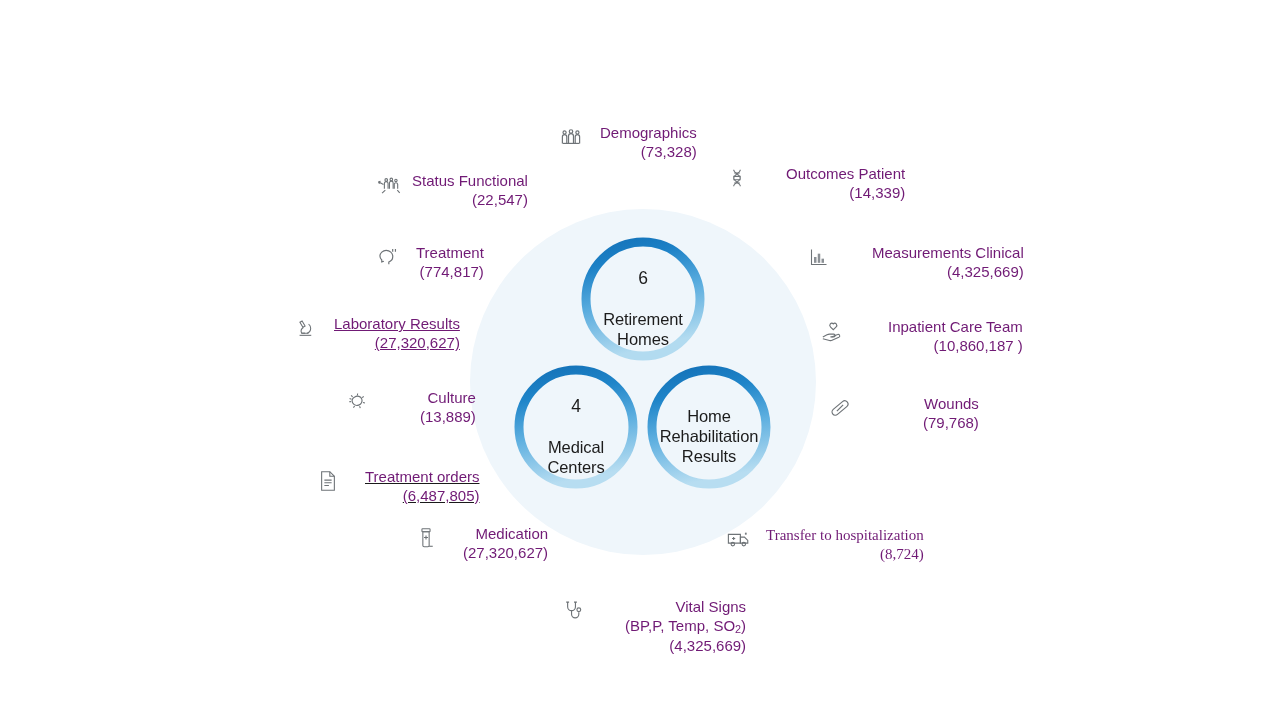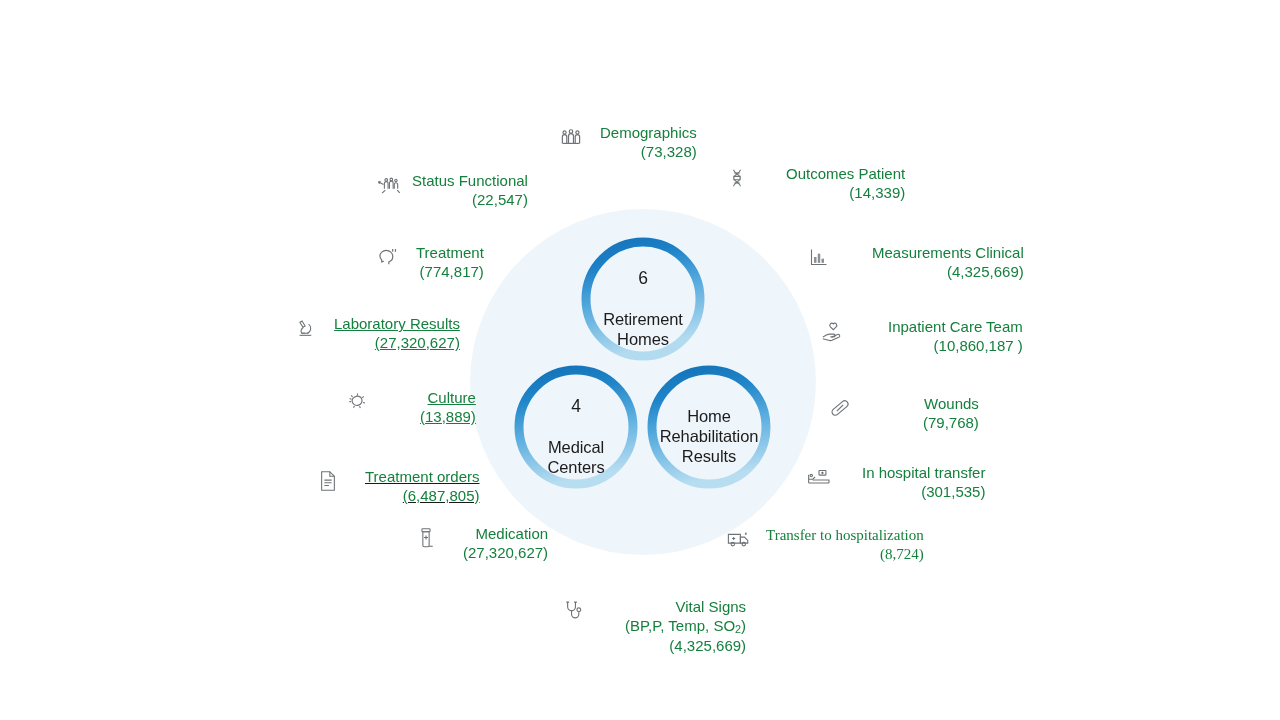--- a/index.html
+++ b/index.html
@@ -71,21 +71,21 @@
     display: flex;
     align-items: center;
     justify-content: center;
   }
   .node .icon svg {
     display: block;
   }
   .node .txt {
     font-size: 15px;
     line-height: 1.26;
-    color: #15803d;
+    color: #701a75;
     white-space: nowrap;
   }
   .node.right-text .txt { text-align: right; }
 
   .node .title { display: block; }
   .node .count { display: block; }
   .node .sub { display: block; }
 
   sub {
     font-size: 0.72em;
@@ -265,42 +265,26 @@
     </span>
   </div>
 
   <div class="node right-text" style="left:344px; top:389px;">
     <span class="icon">
       <svg width="22" height="22" viewBox="0 0 24 24" fill="none" stroke="#6e7377" stroke-width="1.2">
         <path d="M9.5 6.5c3-1.8 6.6-.6 7.7 2.3 1 2.6-.6 5.6-3.4 6.6-2.6.9-5.5-.2-6.6-2.5-1-2.2-.2-5 2.3-6.4z"></path>
         <path d="M7.2 6.4 5.6 4.8M12.4 4.9l.3-2.2M17.4 7.2l2-1.2M18.5 12.6l2.2.4M14.8 16.6l.8 2.1M9.4 16.3l-1.3 1.9M5.6 11.6l-2.1.2M5.9 9l-2-.8"></path>
       </svg>
     </span>
-    <span class="txt" style="margin-left:50px;text-decoration:underline;">
+    <span class="txt" style="margin-left:50px;">
       <span class="title">Culture</span>
       <span class="count">(13,889)</span>
     </span>
   </div>
 
-  <div class="node right-text" style="left:806px; top:464px;">
-    <span class="icon">
-      <svg width="24" height="20" viewBox="0 0 26 20" fill="none" stroke="#6e7377" stroke-width="1.2">
-        <path d="M1.8 7.5v9M1.8 16.5h22"></path>
-        <path d="M6 13.2h17.8v3.3"></path>
-        <path d="M2 12.4h4.2l2.6-2.4"></path>
-        <circle cx="4.6" cy="8.4" r="1.3"></circle>
-        <rect x="13" y="3" width="7.5" height="5" rx="0.6"></rect>
-        <path d="M16.7 4.2v2.6M15.4 5.5h2.6"></path>
-      </svg>
-    </span>
-    <span class="txt" style="margin-left:30px;">
-      <span class="title">In hospital transfer</span>
-      <span class="count">(301,535)</span>
-    </span>
-  </div>
 
   <div class="node right-text" style="left:315px; top:468px;text-decoration:underline;">
     <span class="icon">
       <svg width="20" height="22" viewBox="0 0 22 24" fill="none" stroke="#6e7377" stroke-width="1.2">
         <path d="M4 1.8h9l5 5v15.4H4z"></path>
         <path d="M13 1.8v5h5"></path>
         <path d="M7 11h8M7 14h8M7 17h5"></path>
       </svg>
     </span>
     <span class="txt" style="margin-left:24px;">

